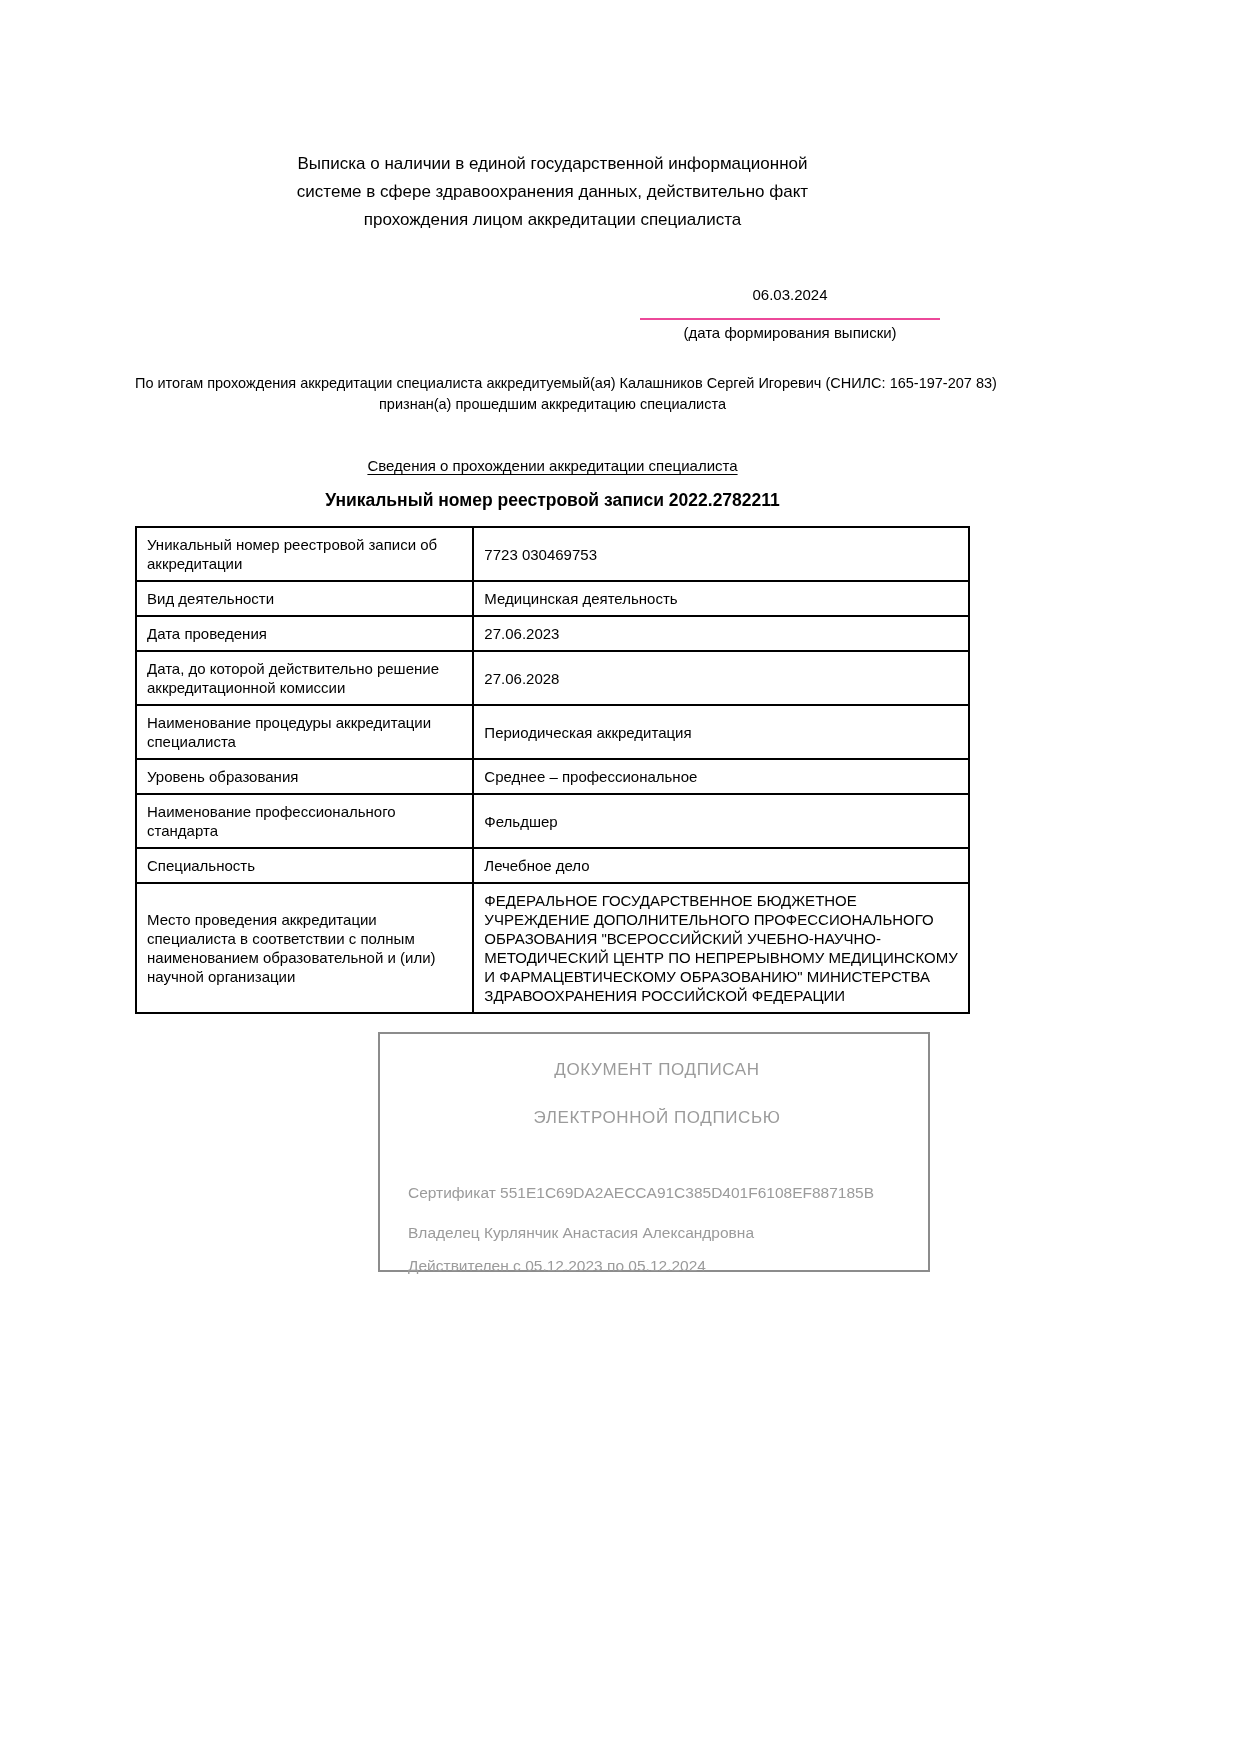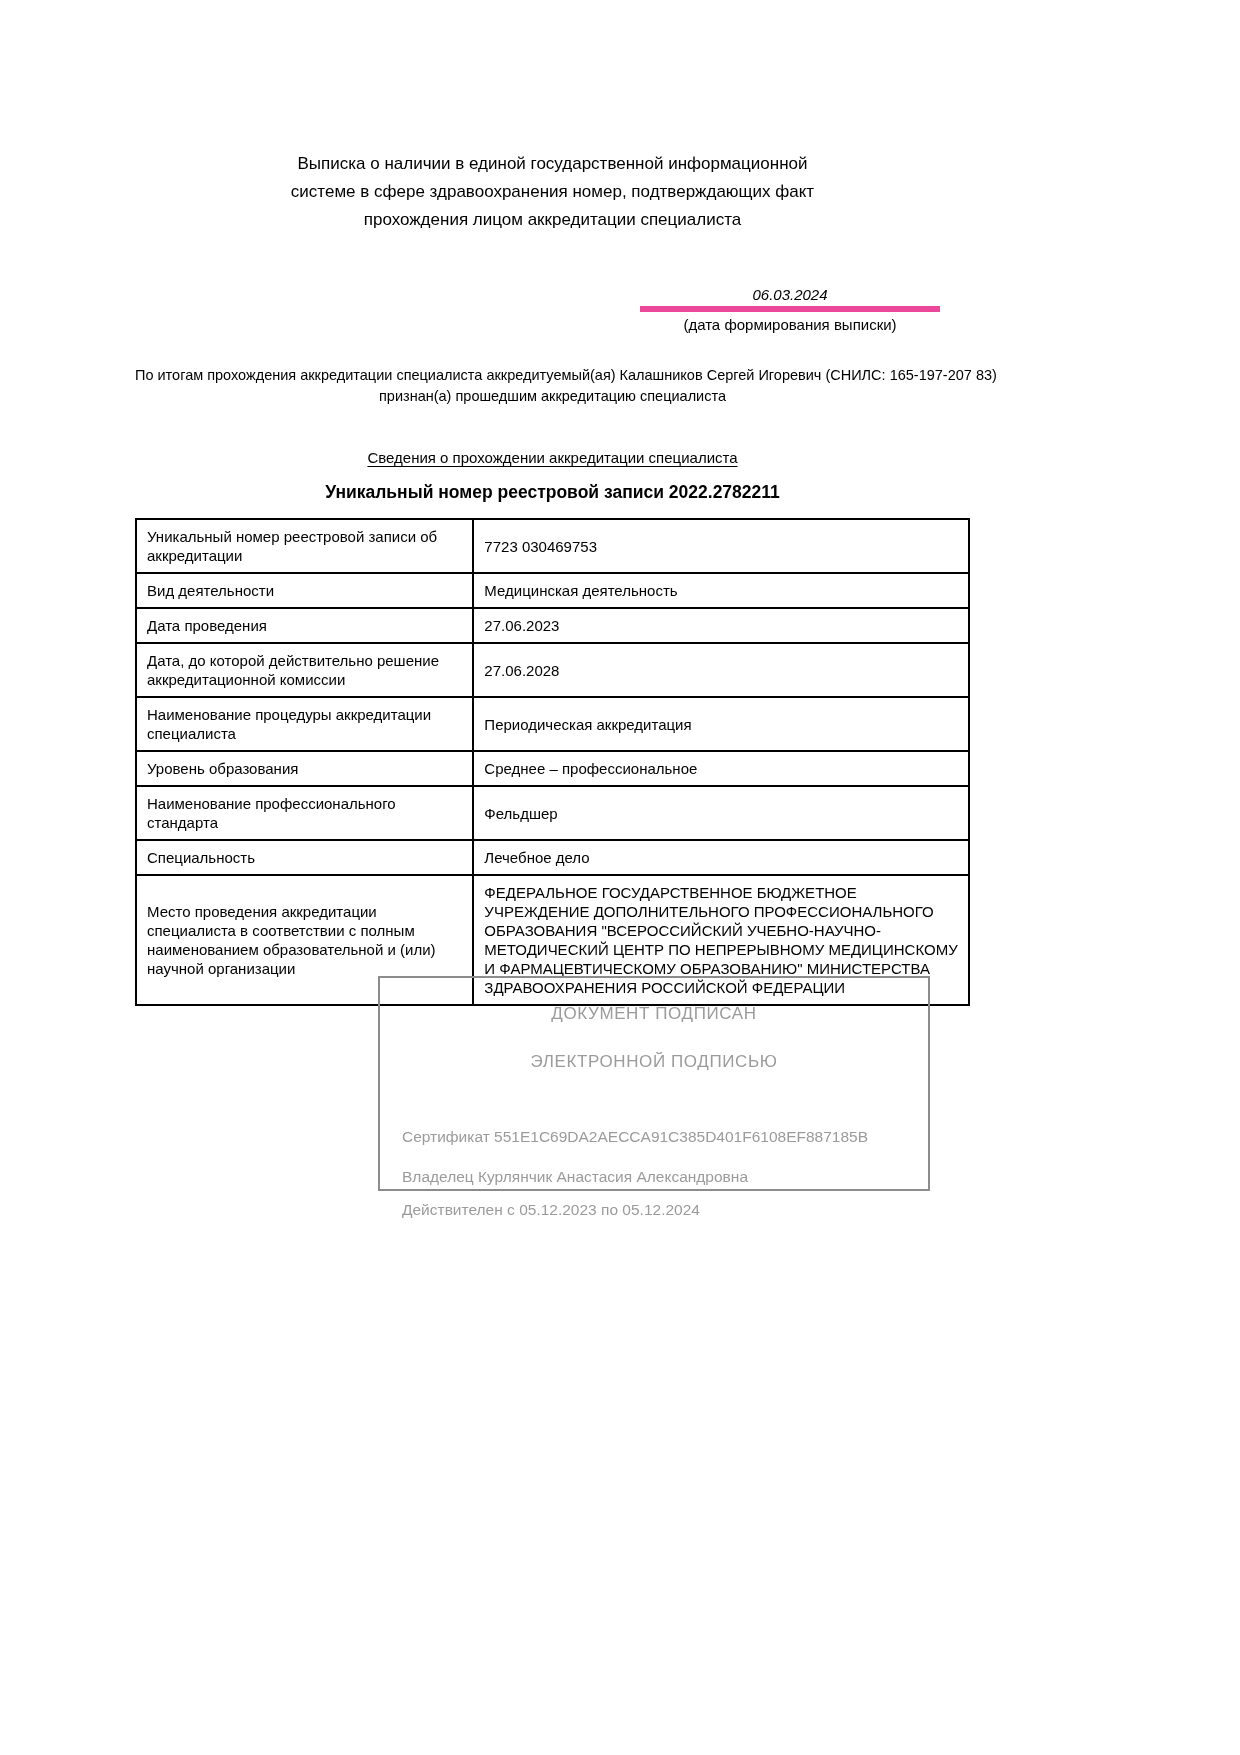--- a/index.html
+++ b/index.html
@@ -25,23 +25,22 @@
     font-size: 17px;
     line-height: 28px;
   }
   .date-block {
     width: 300px;
     margin: 52px 30px 0 auto;
     text-align: center;
     font-size: 15px;
   }
   .date-value {
-    border-bottom: 6px solid #ec4899;
-    padding-bottom: 3px;
-    font-style: italic;
+    border-bottom: 2px solid #ec4899;
+    padding-bottom: 15px;
   }
   .date-caption { padding-top: 4px; }
   .intro {
     margin-top: 32px;
     text-align: center;
     font-size: 14.5px;
     line-height: 21px;
   }
   .intro div { white-space: nowrap; }
   .section-heading {
@@ -66,47 +65,48 @@
     border: 2px solid #000;
     font-size: 15px;
     line-height: 19px;
     padding: 7px 10px;
     vertical-align: middle;
   }
   .acc-table td.label { width: 40.5%; }
   .sig-box {
     position: absolute;
     left: 378px;
-    top: 976px;
+    top: 1032px;
     width: 552px;
-    height: 215px;
+    height: 240px;
     box-sizing: border-box;
     border: 2px solid #8c8c8c;
     color: #9b9b9b;
+    padding-left: 6px;
   }
   .sig-title1, .sig-title2 {
     text-align: center;
     font-size: 17px;
     letter-spacing: 0.6px;
   }
   .sig-title1 { margin-top: 26px; }
   .sig-title2 { margin-top: 28px; }
   .sig-cert    { margin: 56px 12px 0 22px; font-size: 15.5px; }
   .sig-owner   { margin: 22px 12px 0 22px; font-size: 15.5px; }
   .sig-validity{ margin: 15px 12px 0 22px; font-size: 15.5px; }
 </style>
 </head>
 <body>
 
 <div class="page">
   <div class="content">
 
     <div class="doc-title">
       <div>Выписка о наличии в единой государственной информационной</div>
-      <div>системе в сфере здравоохранения номер, подтверждающих факт</div>
+      <div>системе в сфере здравоохранения данных, действительно факт</div>
       <div>прохождения лицом аккредитации специалиста</div>
     </div>
 
     <div class="date-block">
       <div class="date-value">06.03.2024</div>
       <div class="date-caption">(дата формирования выписки)</div>
     </div>
 
     <div class="intro">
       <div>По итогам прохождения аккредитации специалиста аккредитуемый(ая) Калашников Сергей Игоревич (СНИЛС: 165-197-207 83)</div>

